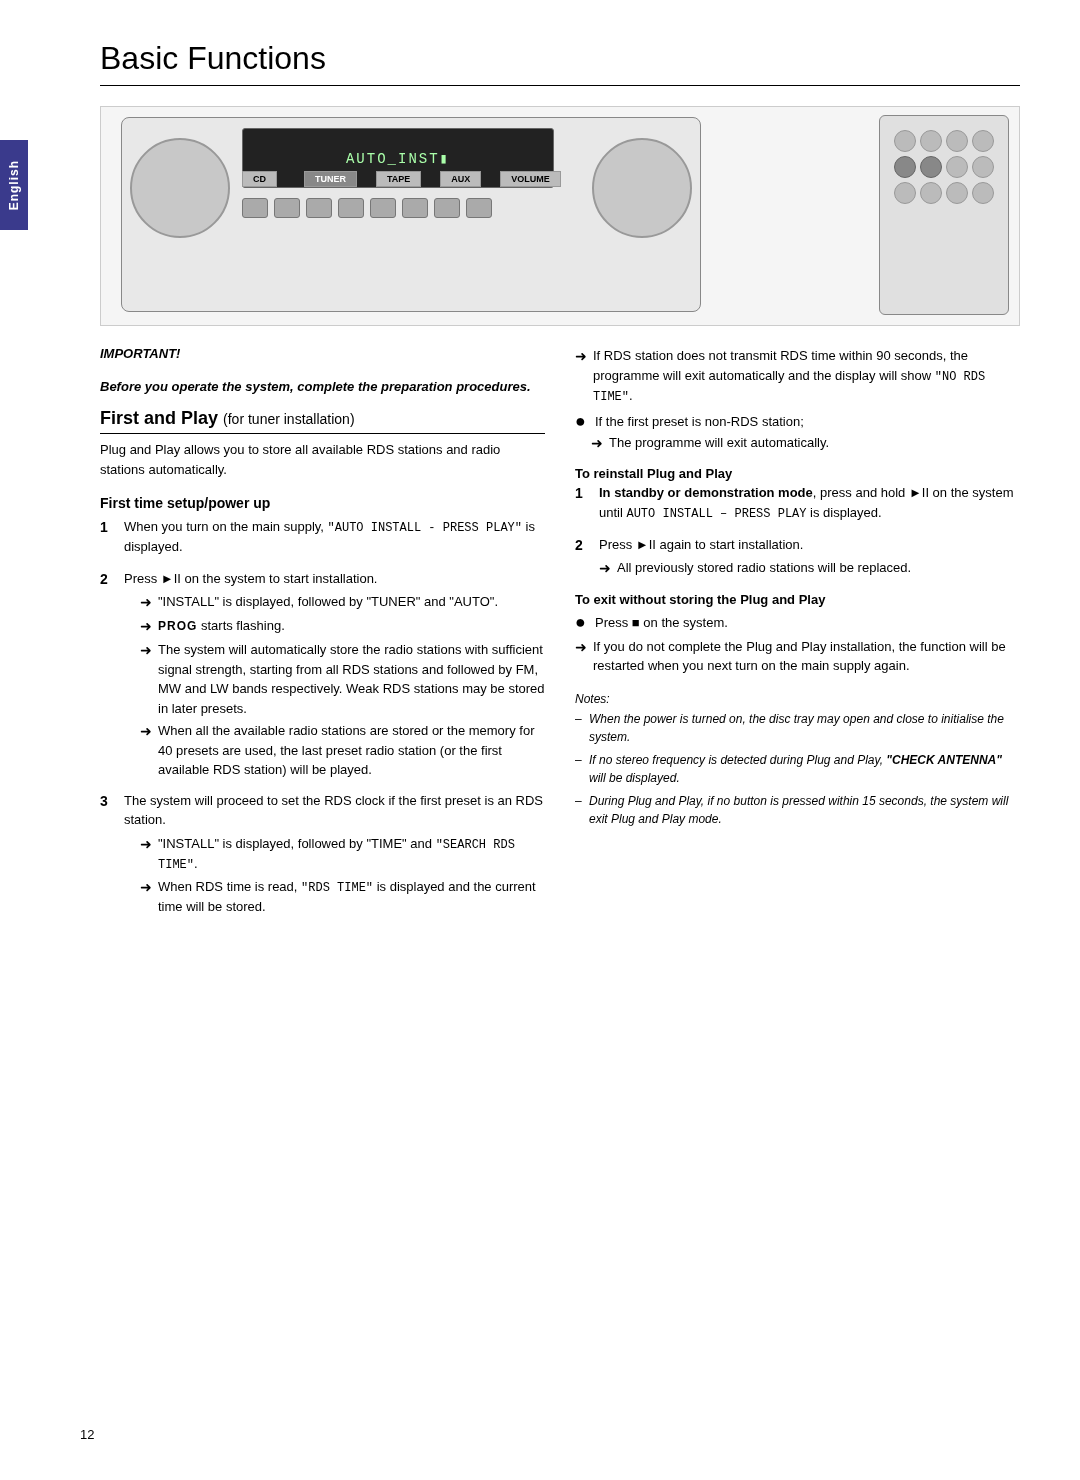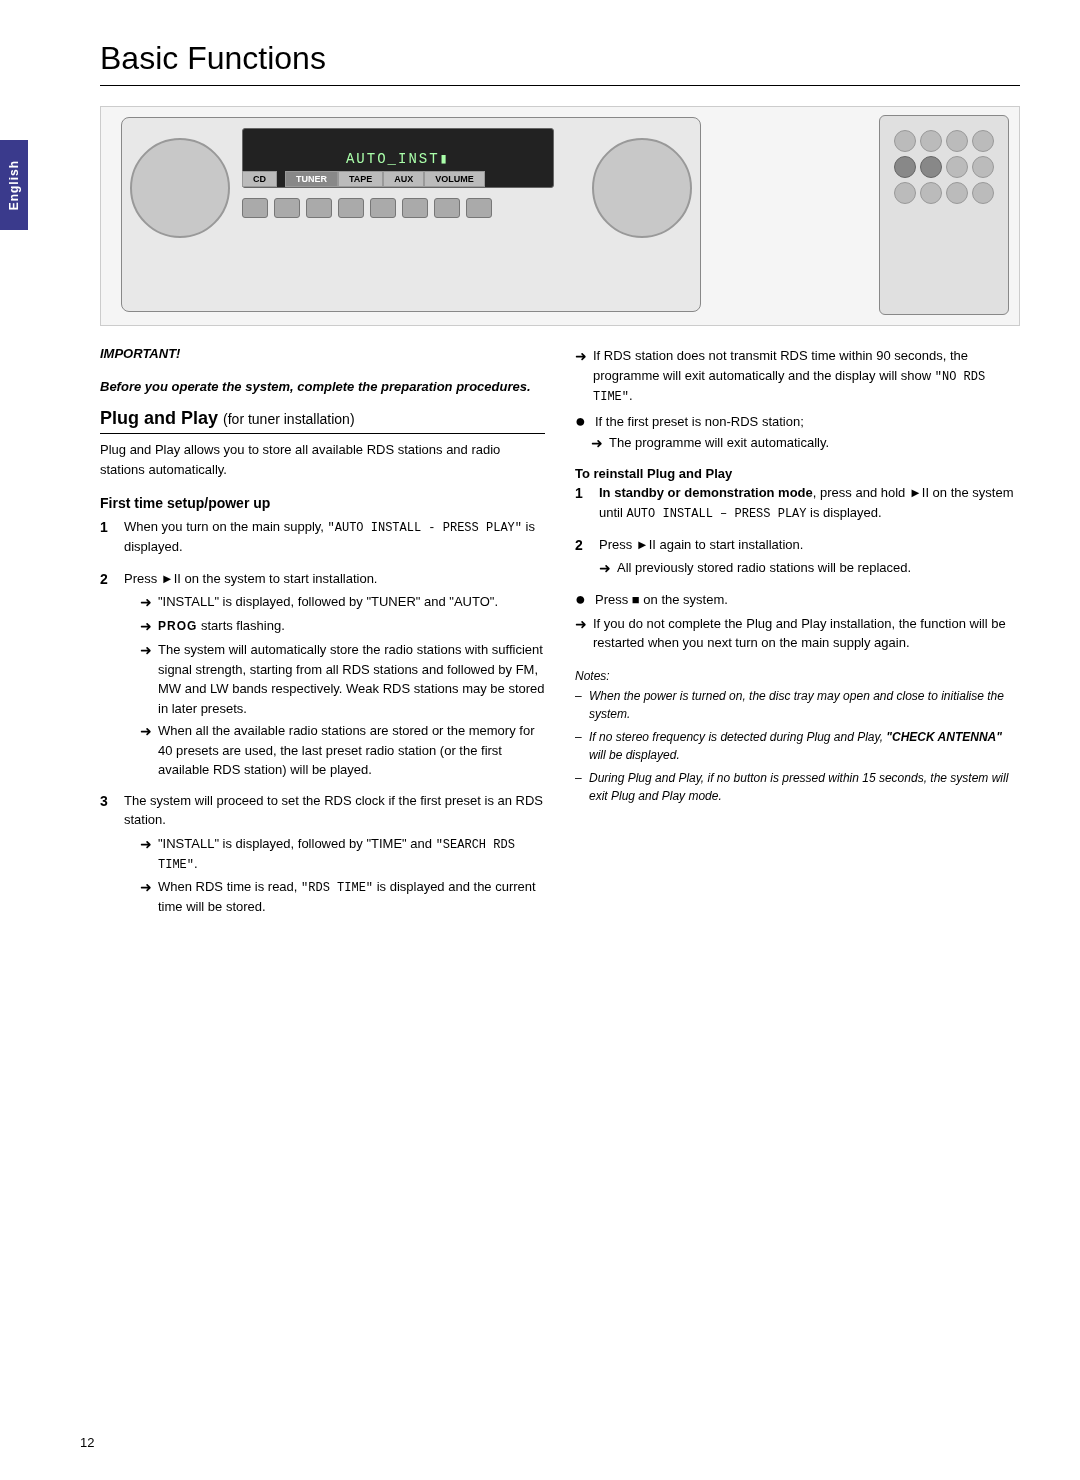--- a/index.html
+++ b/index.html
@@ -224,21 +224,21 @@
     .notes-text {
       font-style: italic;
     }
     .notes-text strong {
       font-style: italic;
     }
 
     
     .page-number {
       position: absolute;
-      bottom: 30px;
+      bottom: 38px;
       left: 80px;
       font-size: 13px;
     }
 
     
     .device-illus {
       width: 100%;
       height: 100%;
       position: relative;
     }
@@ -326,21 +326,21 @@
       border: 1px solid #777;
       border-radius: 3px;
     }
 
     .tab-labels {
       position: absolute;
       left: 120px;
       top: 53px;
       width: 340px;
       display: flex;
-      gap: 0;
+      gap: 19px;
       font-size: 9px;
       font-weight: bold;
     }
     .tab-label {
       padding: 2px 10px;
       background: #bbb;
       border: 1px solid #999;
       font-size: 9px;
       font-weight: bold;
     }
@@ -413,21 +413,21 @@
   <div class="main-content">
 
     <div class="left-col">
 
       <div class="important-box">
         <p class="important-title">IMPORTANT!</p>
         <p class="important-body">Before you operate the system, complete the preparation procedures.</p>
       </div>
 
       <div class="section-heading">
-        <span>Plug and Play</span>
+        <span>First and Play</span>
         <span class="sub-label">(for tuner installation)</span>
       </div>
 
       <p class="section-desc">Plug and Play allows you to store all available RDS stations and radio stations automatically.</p>
 
       <p class="sub-heading">First time setup/power up</p>
 
       <ol class="steps-list">
 
         <li>
@@ -508,20 +508,21 @@
           <div class="step-content">
             <p>Press ►II again to start installation.</p>
             <div class="arrow-item" style="margin-left:0;">
               <span class="arrow-sym">➜</span>
               <span>All previously stored radio stations will be replaced.</span>
             </div>
           </div>
         </li>
       </ol>
 
+      <p class="sub-heading" style="font-size:13px; font-weight:bold; margin-top:10px; margin-bottom:6px;">To exit without storing the Plug and Play</p>
 
       <div class="bullet-item">
         <span class="bullet-sym">●</span>
         <span>Press ■ on the system.</span>
       </div>
       <div class="arrow-item" style="margin-left:0; margin-top:4px; margin-bottom:12px;">
         <span class="arrow-sym">➜</span>
         <span>If you do not complete the Plug and Play installation, the function will be restarted when you next turn on the main supply again.</span>
       </div>
 

